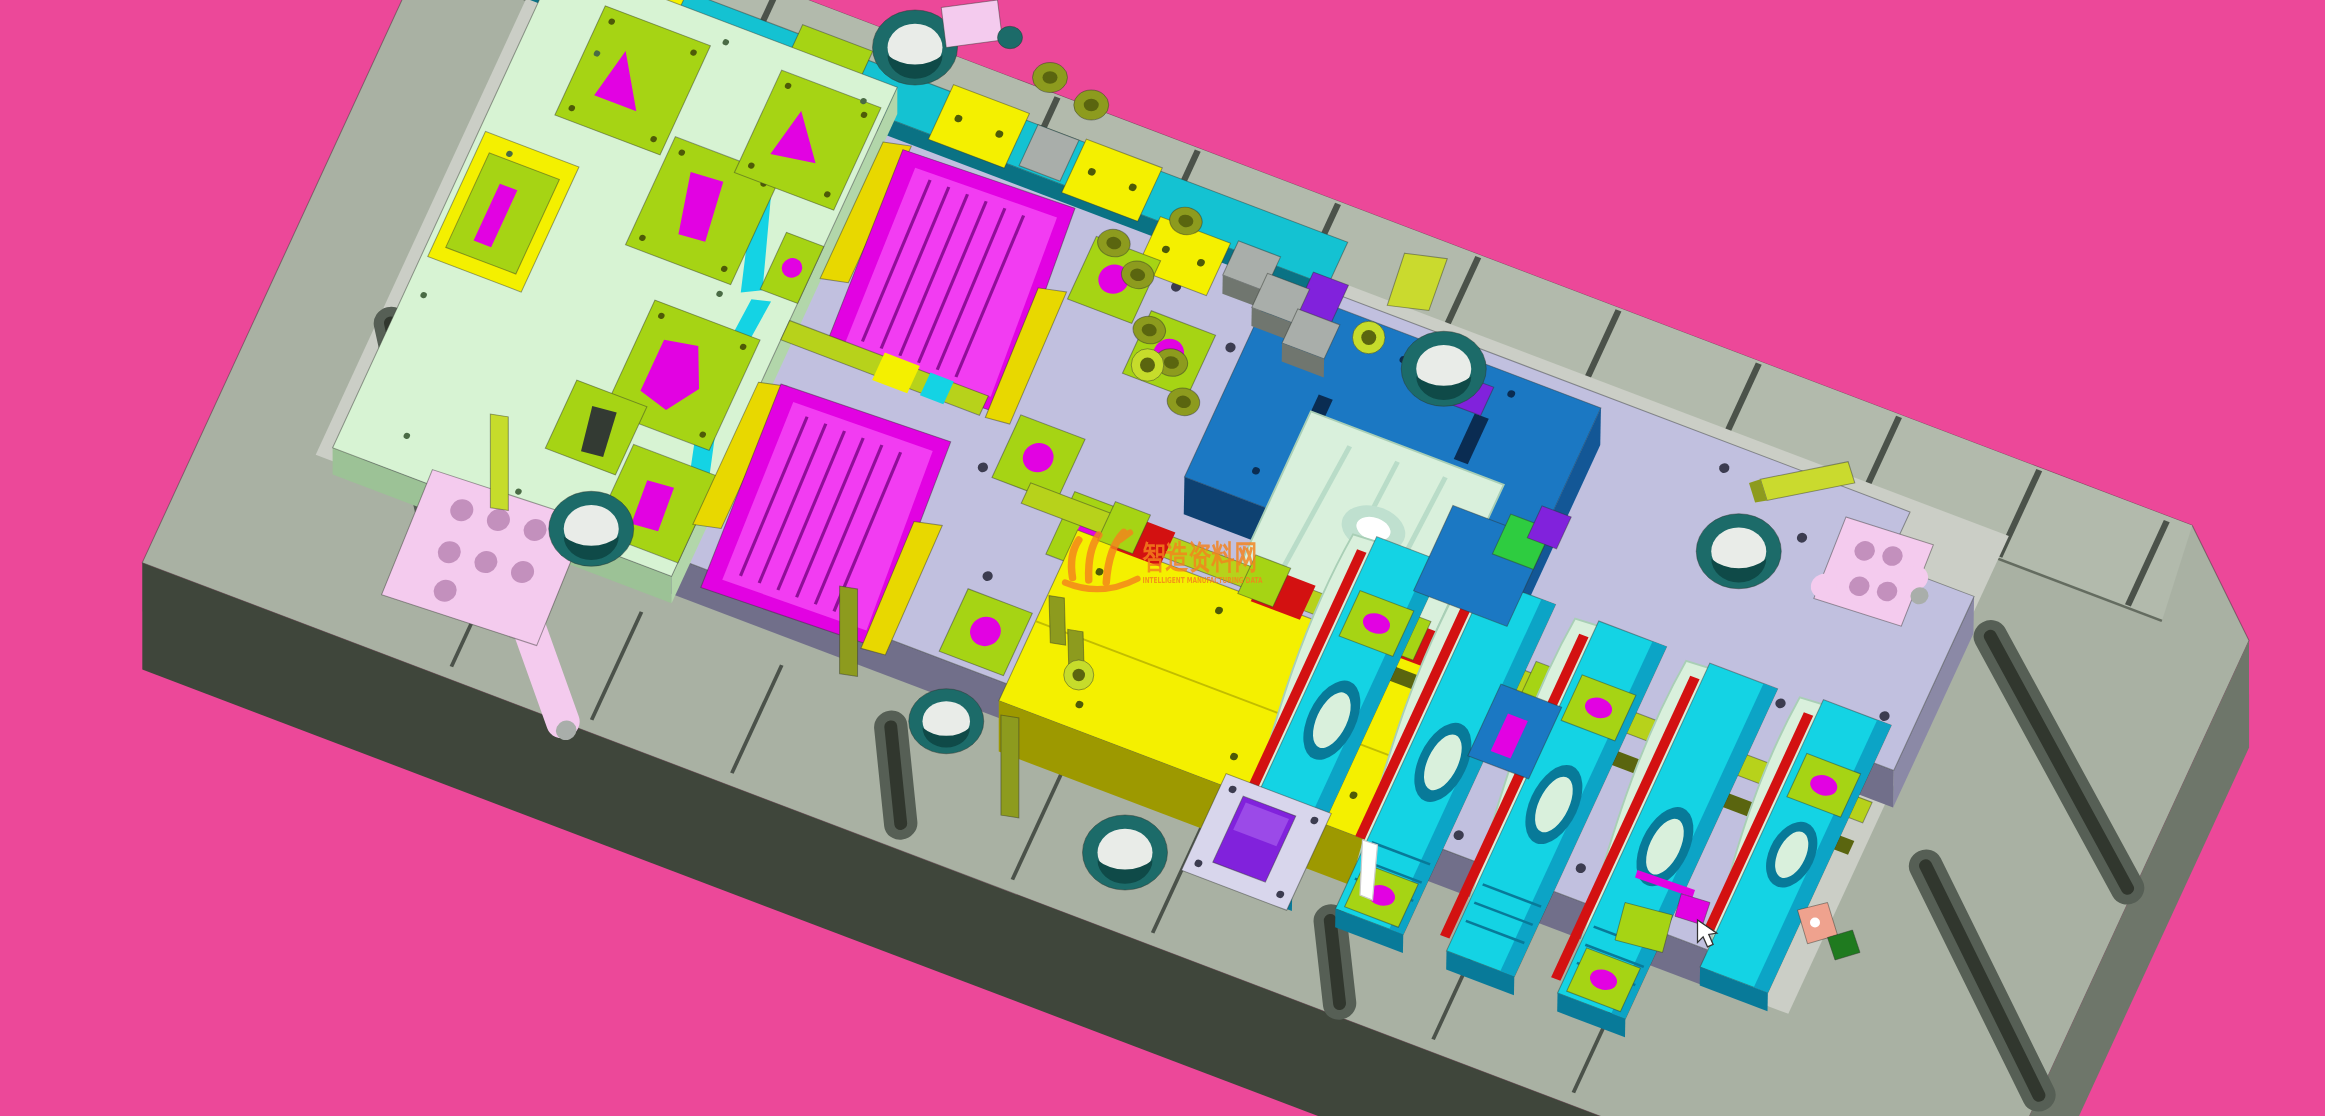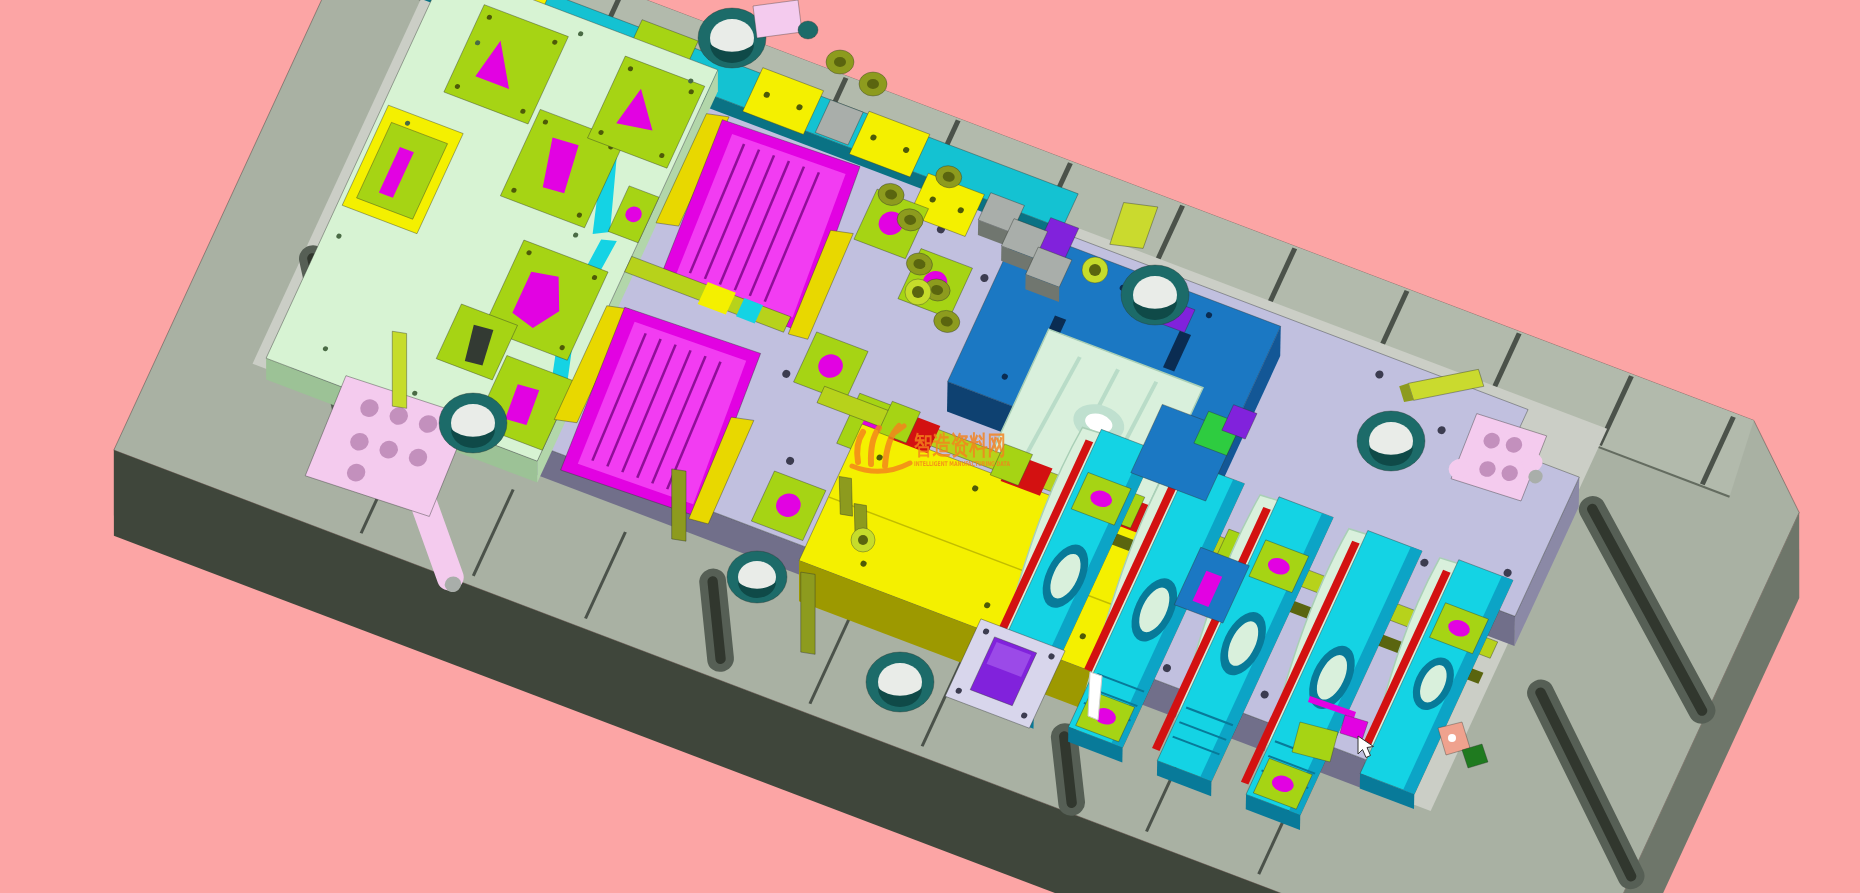--- a/index.html
+++ b/index.html
@@ -1,16 +1,16 @@
 <!DOCTYPE html>
 <html style="--c-base_top: #a9b1a3; --c-base_ribs: #b2baac; --c-base_inner: #cbcec6; --c-base_side_dark: #3f463b; --c-base_side_mid: #6e766a; --c-base_groove: #4b524a; --c-base_slot: #565f55; --c-base_slot_dark: #31372e; --c-lav_top: #c1c0df; --c-lav_side: #8b89a6; --c-lav_front: #716f8a; --c-lav_pad: #d8d6ec; --c-teal_top: #14c2d2; --c-teal_front: #0a7284; --c-mint_top: #d7f3d3; --c-mint_side: #b2d6aa; --c-mint_front: #9cc296; --c-chart_top: #a6d414; --c-chart_side: #7d9c0d; --c-chart_light: #c6dc2b; --c-mag_top: #e202e2; --c-mag_light: #f23cf2; --c-mag_dark: #8f0f98; --c-yellow_top: #f4f000; --c-yellow_side: #c2bd00; --c-yellow_front: #9d9900; --c-gold: #e8d800; --c-blue_top: #1b78c3; --c-blue_side: #135796; --c-blue_front: #0e4171; --c-blue_dark: #0a2c52; --c-cyan_top: #14d3e4; --c-cyan_side: #0ca4c6; --c-cyan_dark: #087a99; --c-pale: #d9f0dc; --c-pale_hole: #bfe0cf; --c-strip_edge: #a9cfb6; --c-rail: #b7d21b; --c-red: #d31111; --c-olive: #8d9b1e; --c-olive_light: #cada2e; --c-olive_dark: #5a650f; --c-purple: #8122dc; --c-purple_light: #9b4ae8; --c-pink_top: #f4cbee; --c-pink_side: #d9a3d2; --c-pink_hole: #c390bd; --c-gray_top: #a9aeaa; --c-gray_side: #70766f; --c-ring: #1c6b69; --c-ring_dark: #0f4a48; --c-ring_face: #e9ece8; --c-salmon: #efa28e; --c-green_bright: #2ecc40; --c-green_dark: #1f7a1f; --c-dot: #3c3c50; --c-dot_green: #4a6b45; --c-dot_olive: #4e5a08; --c-watermark: #f5831d; --wm-op: 0.82;"><head>
 <meta charset="utf-8">
 <style>
   html,body{margin:0;padding:0;background:#fff;}
-  .stage{position:relative;width:1860px;height:893px;background:#fca5a5;overflow:hidden;
+  .stage{position:relative;width:1860px;height:893px;background:#ec4899;overflow:hidden;
          font-family:"DejaVu Sans","Liberation Sans",sans-serif;}
   svg{position:absolute;left:0;top:0;}
   
   .f-bt{fill:var(--c-base_top)} .f-br{fill:var(--c-base_ribs)} .f-bi{fill:var(--c-base_inner)}
   .f-bd{fill:var(--c-base_side_dark)} .f-bm{fill:var(--c-base_side_mid)}
   .f-lt{fill:var(--c-lav_top)} .f-ls{fill:var(--c-lav_side)} .f-lf{fill:var(--c-lav_front)} .f-lp{fill:var(--c-lav_pad)}
   .f-tt{fill:var(--c-teal_top)} .f-tf{fill:var(--c-teal_front)}
   .f-mt{fill:var(--c-mint_top)} .f-ms{fill:var(--c-mint_side)} .f-mf{fill:var(--c-mint_front)}
   .f-ct{fill:var(--c-chart_top)} .f-cl{fill:var(--c-chart_light)}
   .f-mg{fill:var(--c-mag_top)} .f-ml{fill:var(--c-mag_light)}

